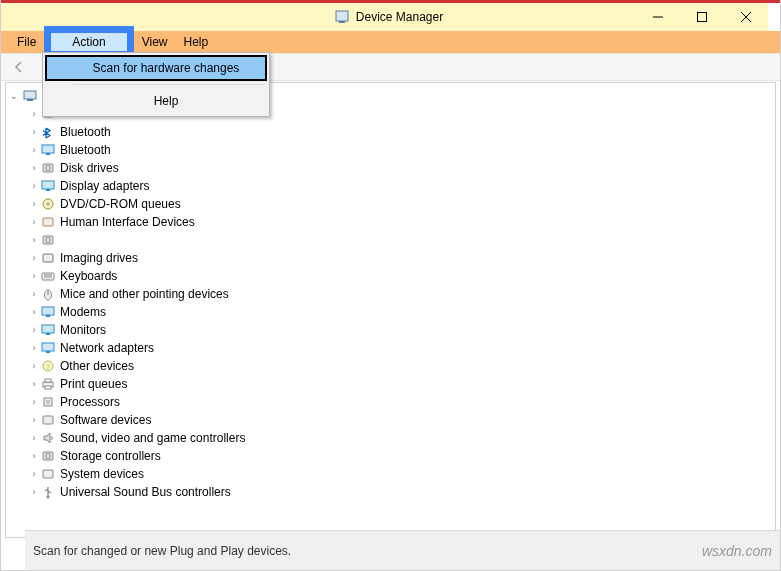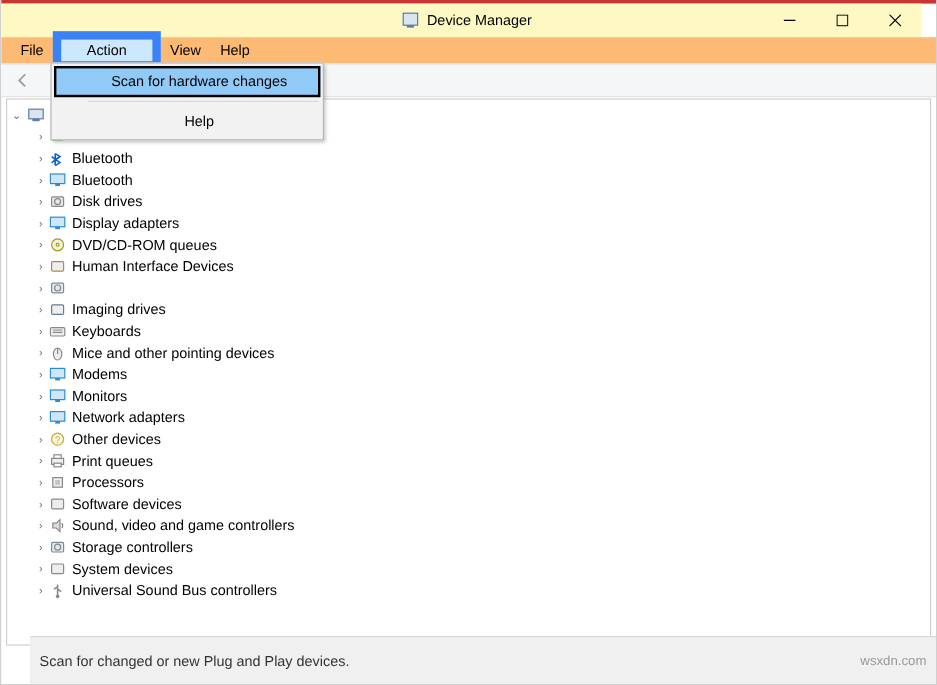--- a/index.html
+++ b/index.html
@@ -22,21 +22,21 @@
 .dropdown .dd-sep { height: 1px; background: #d8d8d8; margin: 3px 2px 3px 28px; }
 .dropdown .dd-item.highlight { background: #91c9f7; border: 2px solid #000; padding: 4px 8px 4px 28px; }
 .tree { position: absolute; top: 82px; left: 4px; right: 4px; bottom: 32px; background: #fff; border: 1px solid #d0d0d0; overflow: hidden; padding: 4px 0; }
 .root-row { display: flex; align-items: center; height: 18px; padding-left: 4px; font-size: 12px; }
 .root-row .exp { width: 12px; color: #6b6b6b; font-size: 9px; }
 .root-row .ic { width: 16px; height: 16px; margin-right: 4px; }
 .node { display: flex; align-items: center; height: 18px; padding-left: 22px; font-size: 12px; color: #000; }
 .node .exp { width: 12px; display: inline-flex; justify-content: center; color: #6b6b6b; font-size: 9px; }
 .node .ic { width: 16px; height: 16px; margin-right: 4px; display: inline-flex; align-items: center; justify-content: center; }
 .statusbar { position: absolute; bottom: 0; left: 0; right: 0; height: 40px; background: #f0f0f0; border-top: 1px solid #d8d8d8; display: flex; align-items: center; padding: 0 8px; font-size: 12px; color: #333; justify-content: space-between; margin-left: 24px; }
-.statusbar .right { color: #999; font-size: 11px; }
+.statusbar .right { color: #999; font-size: 14px; font-style: italic; }
 svg { display: block; }
 </style>
 </head>
 <body>
 
 <div class="border-top"></div>
 
 <div class="titlebar">
   <span class="app-icon">
     <svg width="16" height="16">

